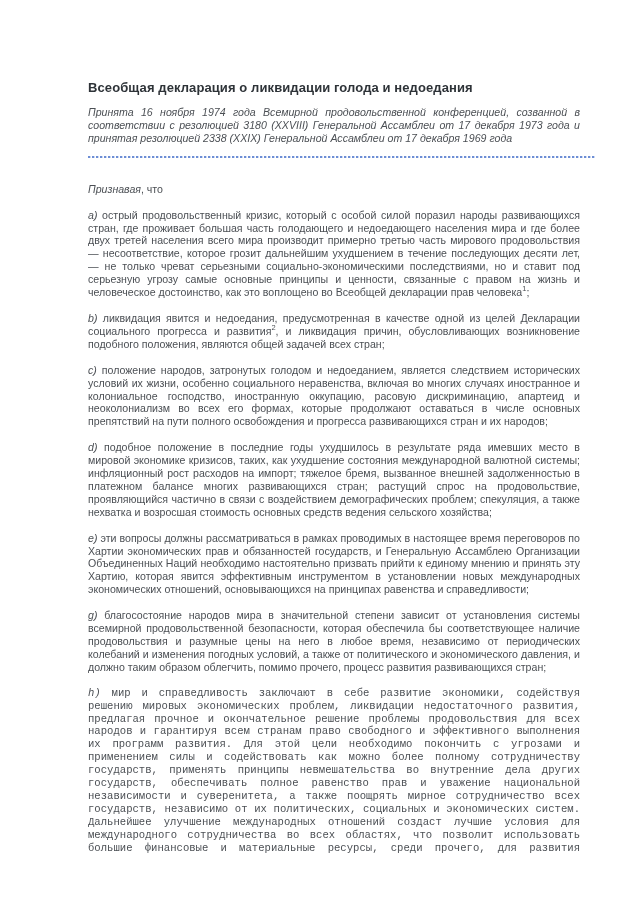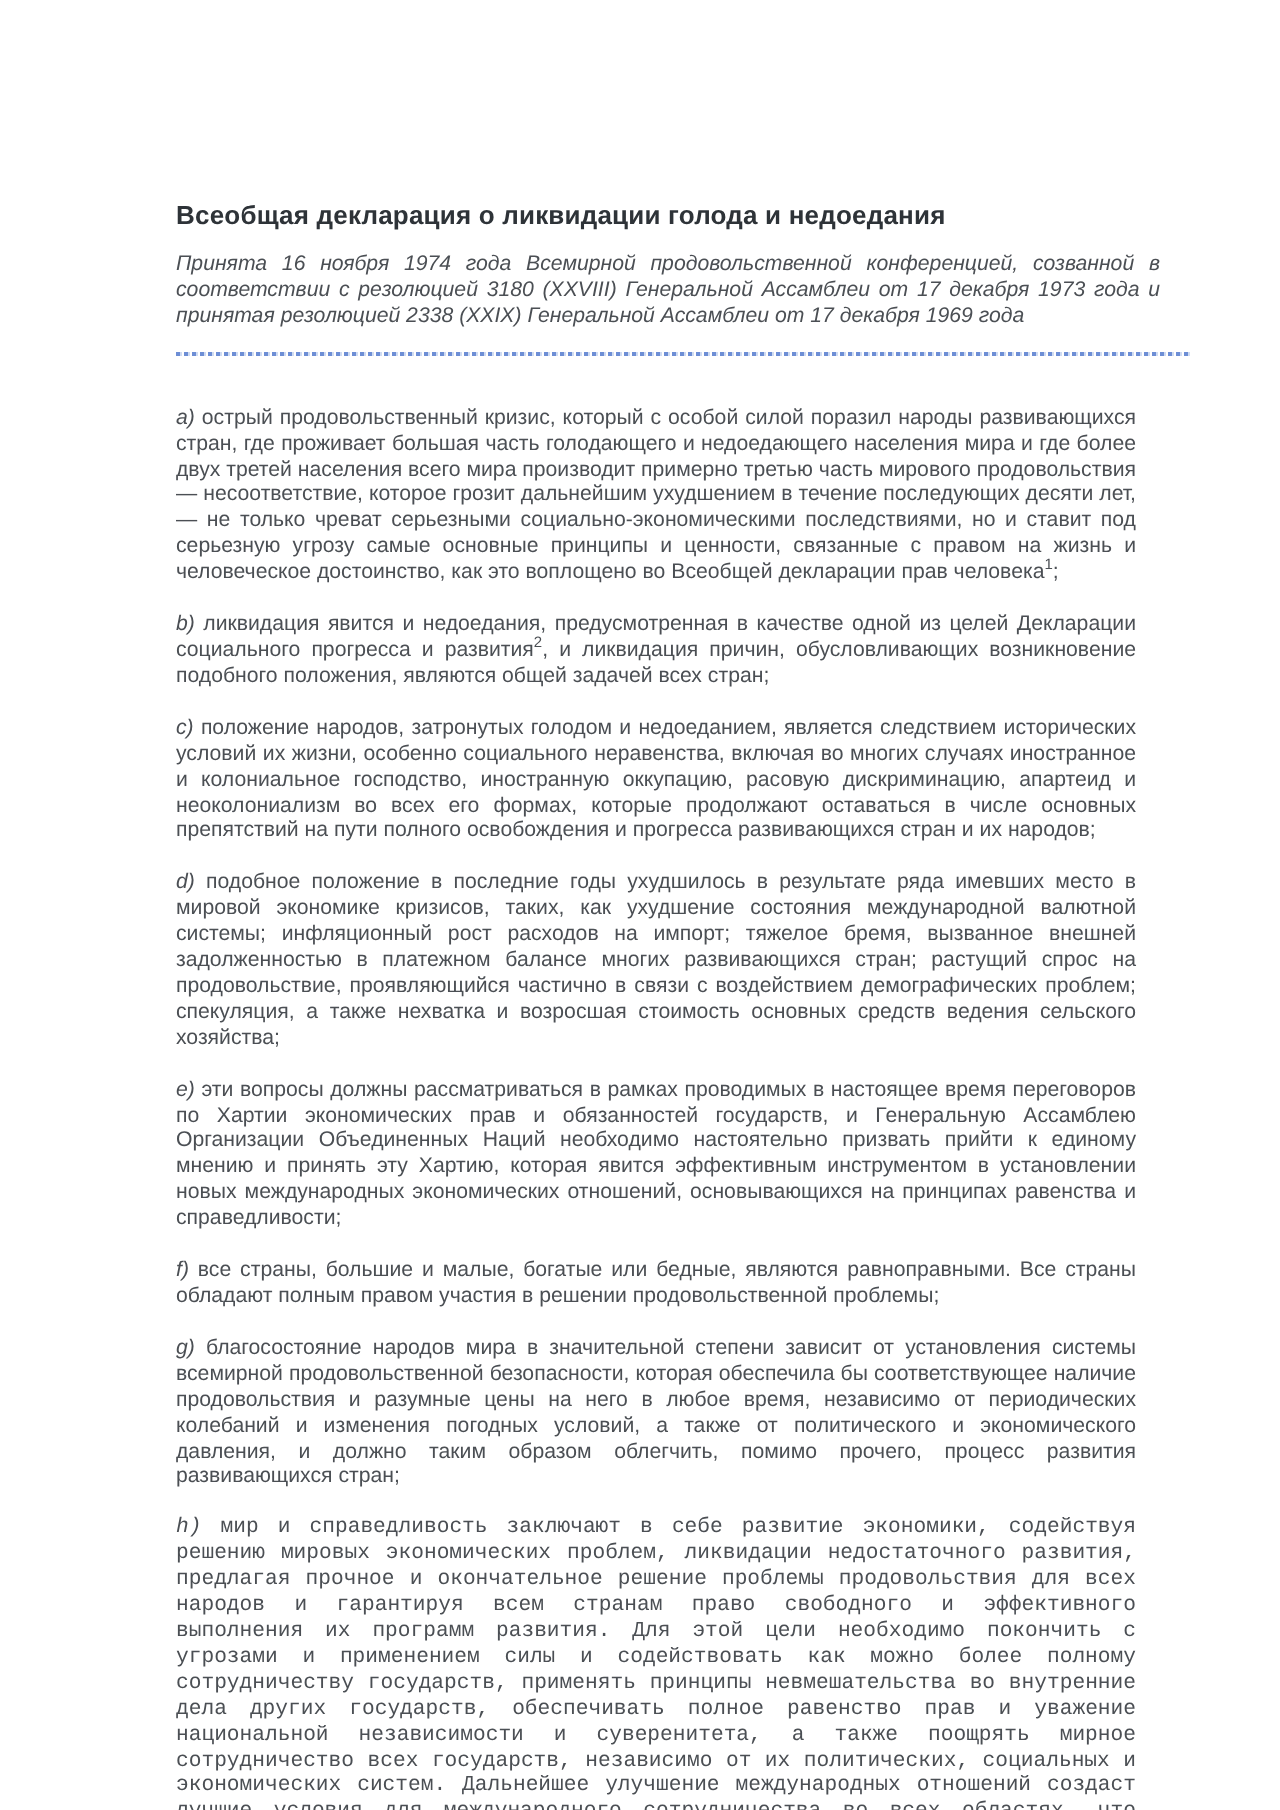--- a/index.html
+++ b/index.html
@@ -11,21 +11,21 @@
     width: 640px;
     height: 905px;
     overflow: hidden;
     font-family: "Liberation Sans", sans-serif;
     color: #4b4f54;
   }
   .page {
     box-sizing: border-box;
     width: 640px;
     height: 743px;
-    padding: 100px 60px 0 88px;
+    padding: 80px 60px 0 88px;
     background: #ffffff;
   }
   .doc-title {
     font-size: 13px;
     font-weight: bold;
     color: #2e3338;
     margin: 0 0 10px 0;
     line-height: 16px;
     letter-spacing: 0.1px;
   }
@@ -44,21 +44,21 @@
   }
   .lead {
     font-size: 10.6px;
     line-height: 12.9px;
     margin: 0 0 13px 0;
   }
   .para {
     font-size: 10.6px;
     line-height: 12.9px;
     text-align: justify;
-    margin: 0 12px 13px 0;
+    margin: 0 0 13px 0;
   }
   .para.clipped {
     text-align-last: justify;
     margin-bottom: 0;
     font-family: Liberation Mono, monospace;
   }
   .marker {
     font-style: italic;
   }
   em {
@@ -75,23 +75,23 @@
     cursor: pointer;
   }
 </style>
 </head>
 <body>
 
 <div class="page">
   <h1 class="doc-title">Всеобщая декларация о ликвидации голода и недоедания</h1>
   <p class="adoption"><span>Принята 16 ноября 1974 года Всемирной продовольственной конференцией, созванной в соответствии с </span><a class="doclink">резолюцией 3180 (XXVIII)</a><span> Генеральной Ассамблеи от 17 декабря 1973 года и принятая </span><a class="doclink">резолюцией 2338 (XXIX)</a><span> Генеральной Ассамблеи от 17 декабря 1969 года</span></p>
   <div class="divider"></div>
+  <p class="lead"><em>Признавая</em><span>, что</span></p>
   <div>
       <p class="para"><em class="marker">a)</em><span> острый продовольственный кризис, который с особой силой поразил народы развивающихся стран, где проживает большая часть голодающего и недоедающего населения мира и где более двух третей населения всего мира производит примерно третью часть мирового продовольствия — несоответствие, которое грозит дальнейшим ухудшением в течение последующих десяти лет, — не только чреват серьезными социально-экономическими последствиями, но и ставит под серьезную угрозу самые основные принципы и ценности, связанные с правом на жизнь и человеческое достоинство, как это воплощено во </span><a class="doclink">Всеобщей декларации прав человека</a><sup class="fn">1</sup><span>;</span></p>
       <p class="para"><em class="marker">b)</em><span> ликвидация явится и недоедания, предусмотренная в качестве одной из целей </span><a class="doclink">Декларации социального прогресса и развития</a><sup class="fn">2</sup><span>, и ликвидация причин, обусловливающих возникновение подобного положения, являются общей задачей всех стран;</span></p>
       <p class="para"><em class="marker">c)</em><span> положение народов, затронутых голодом и недоеданием, является следствием исторических условий их жизни, особенно социального неравенства, включая во многих случаях иностранное и колониальное господство, иностранную оккупацию, расовую дискриминацию, апартеид и неоколониализм во всех его формах, которые продолжают оставаться в числе основных препятствий на пути полного освобождения и прогресса развивающихся стран и их народов;</span></p>
       <p class="para"><em class="marker">d)</em><span> подобное положение в последние годы ухудшилось в результате ряда имевших место в мировой экономике кризисов, таких, как ухудшение состояния международной валютной системы; инфляционный рост расходов на импорт; тяжелое бремя, вызванное внешней задолженностью в платежном балансе многих развивающихся стран; растущий спрос на продовольствие, проявляющийся частично в связи с воздействием демографических проблем; спекуляция, а также нехватка и возросшая стоимость основных средств ведения сельского хозяйства;</span></p>
       <p class="para"><em class="marker">e)</em><span> эти вопросы должны рассматриваться в рамках проводимых в настоящее время переговоров по Хартии экономических прав и обязанностей государств, и Генеральную Ассамблею Организации Объединенных Наций необходимо настоятельно призвать прийти к единому мнению и принять эту Хартию, которая явится эффективным инструментом в установлении новых международных экономических отношений, основывающихся на принципах равенства и справедливости;</span></p>
-      <p class="para"><em class="marker">f)</em><span> все страны, большие и малые, богатые или бедные, являются равноправными. Все страны обладают полным правом участия в решении продовольственной проблемы;</span></p>
       <p class="para"><em class="marker">g)</em><span> благосостояние народов мира в значительной степени зависит от установления системы всемирной продовольственной безопасности, которая обеспечила бы соответствующее наличие продовольствия и разумные цены на него в любое время, независимо от периодических колебаний и изменения погодных условий, а также от политического и экономического давления, и должно таким образом облегчить, помимо прочего, процесс развития развивающихся стран;</span></p>
       <p class="para clipped"><em class="marker">h)</em><span> мир и справедливость заключают в себе развитие экономики, содействуя решению мировых экономических проблем, ликвидации недостаточного развития, предлагая прочное и окончательное решение проблемы продовольствия для всех народов и гарантируя всем странам право свободного и эффективного выполнения их программ развития. Для этой цели необходимо покончить с угрозами и применением силы и содействовать как можно более полному сотрудничеству государств, применять принципы невмешательства во внутренние дела других государств, обеспечивать полное равенство прав и уважение национальной независимости и суверенитета, а также поощрять мирное сотрудничество всех государств, независимо от их политических, социальных и экономических систем. Дальнейшее улучшение международных отношений создаст лучшие условия для международного сотрудничества во всех областях, что позволит использовать большие финансовые и материальные ресурсы, среди прочего, для развития</span></p>
     </div>
 </div>
 
 </body></html>

